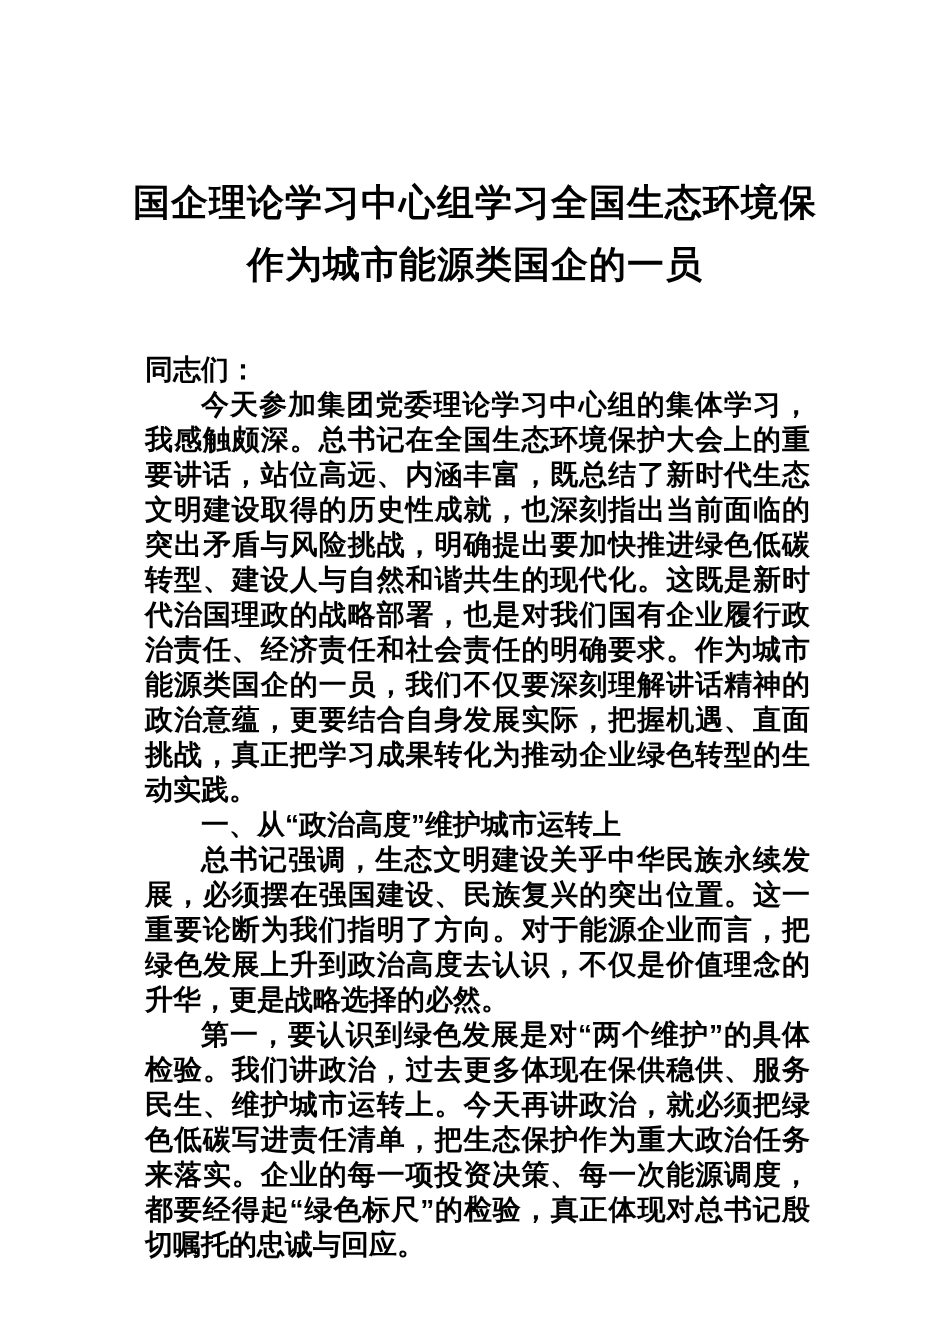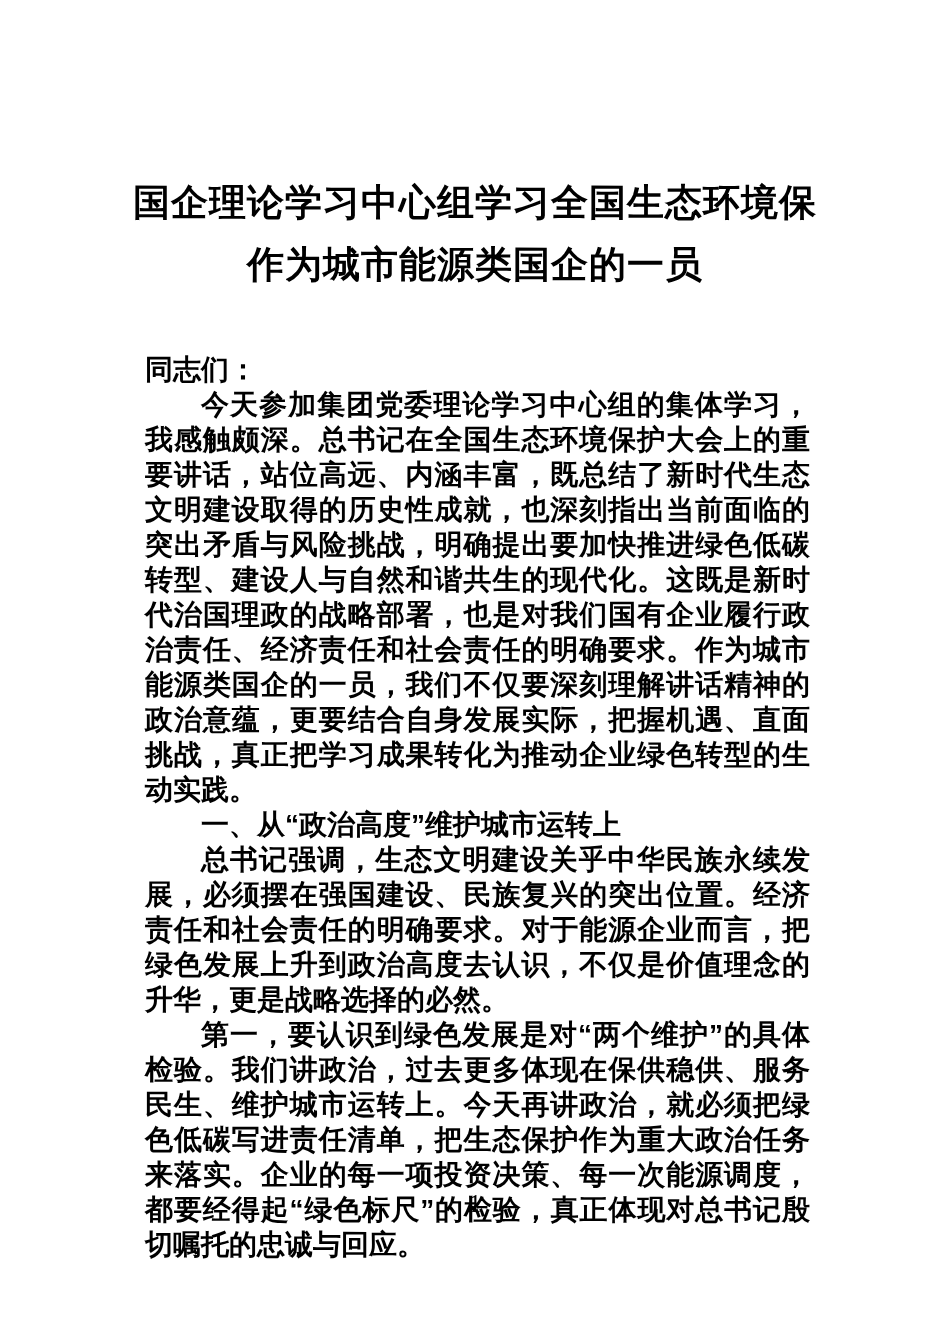--- a/index.html
+++ b/index.html
@@ -69,19 +69,19 @@
 
   <h1 class="doc-title">
     <span class="title-line">国企理论学习中心组学习全国生态环境保</span>
     <span class="title-line">作为城市能源类国企的一员</span>
   </h1>
 
   <div class="body-text">
     <p class="para no-indent">同志们：</p>
     <p class="para">今天参加集团党委理论学习中心组的集体学习，我感触颇深。总书记在全国生态环境保护大会上的重要讲话，站位高远、内涵丰富，既总结了新时代生态文明建设取得的历史性成就，也深刻指出当前面临的突出矛盾与风险挑战，明确提出要加快推进绿色低碳转型、建设人与自然和谐共生的现代化。这既是新时代治国理政的战略部署，也是对我们国有企业履行政治责任、经济责任和社会责任的明确要求。作为城市能源类国企的一员，我们不仅要深刻理解讲话精神的政治意蕴，更要结合自身发展实际，把握机遇、直面挑战，真正把学习成果转化为推动企业绿色转型的生动实践。</p>
     <p class="para">一、从“政治高度”维护城市运转上</p>
-    <p class="para">总书记强调，生态文明建设关乎中华民族永续发展，必须摆在强国建设、民族复兴的突出位置。经济责任和社会责任的明确要求。对于能源企业而言，把绿色发展上升到政治高度去认识，不仅是价值理念的升华，更是战略选择的必然。</p>
+    <p class="para">总书记强调，生态文明建设关乎中华民族永续发展，必须摆在强国建设、民族复兴的突出位置。这一重要论断为我们指明了方向。对于能源企业而言，把绿色发展上升到政治高度去认识，不仅是价值理念的升华，更是战略选择的必然。</p>
     <p class="para">第一，要认识到绿色发展是对“两个维护”的具体检验。我们讲政治，过去更多体现在保供稳供、服务民生、维护城市运转上。今天再讲政治，就必须把绿色低碳写进责任清单，把生态保护作为重大政治任务来落实。企业的每一项投资决策、每一次能源调度，都要经得起“绿色标尺”的检验，真正体现对总书记殷切嘱托的忠诚与回应。</p>
   </div>
 
   <div class="page-number">1</div>
 
 </div>
 
 </body></html>

